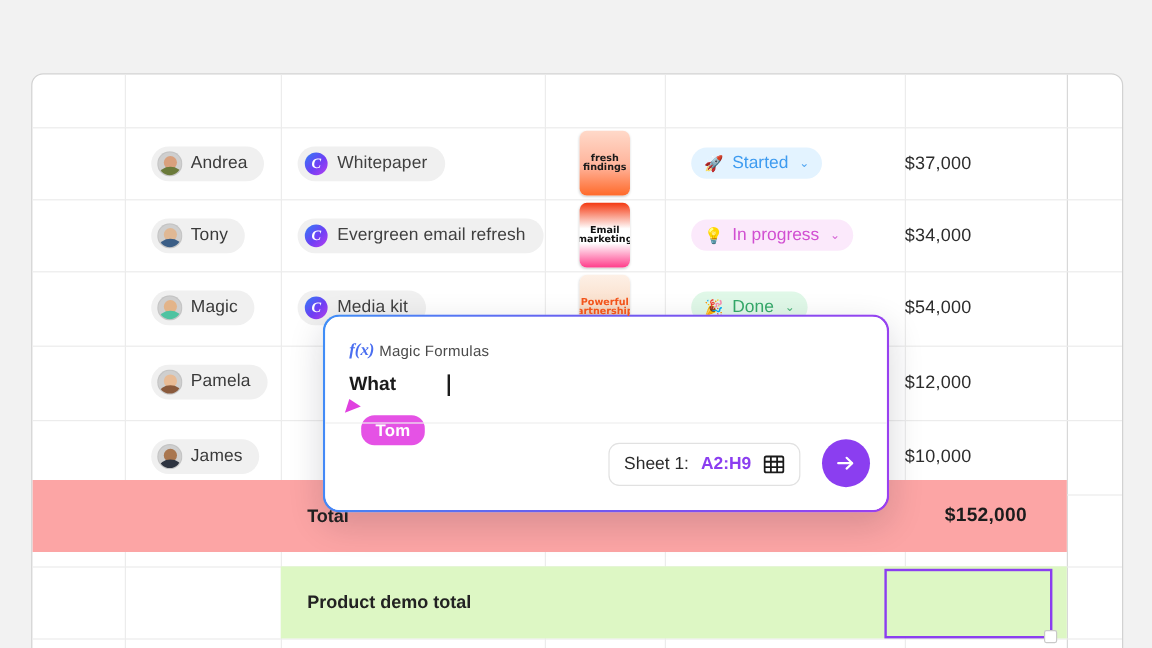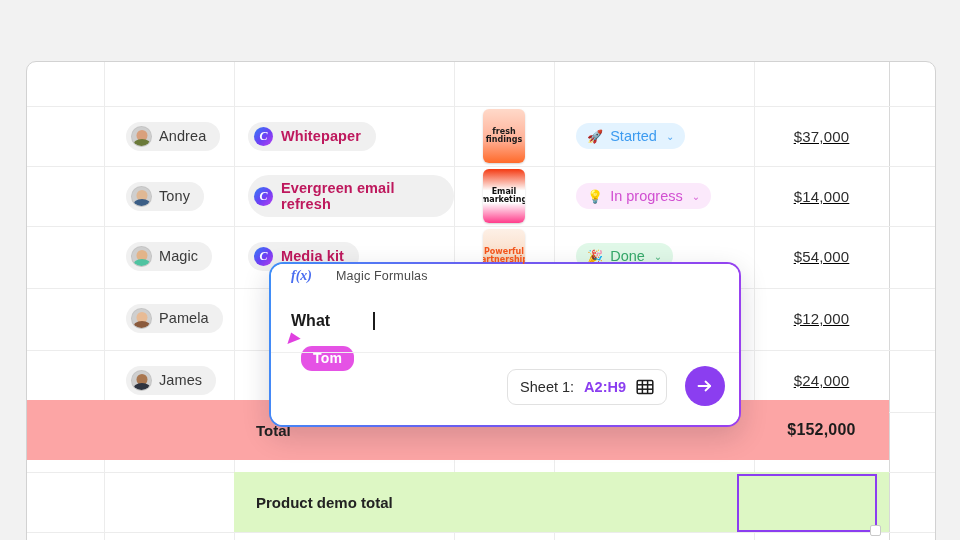--- a/index.html
+++ b/index.html
@@ -46,21 +46,21 @@
 
   
   .row { position: absolute; left: 0; width: 910px; height: 60px; }
 
   .cell { position: absolute; height: 60px; display: flex; align-items: center; }
 
   .c-owner  { left: 77px;  width: 130px; padding-left: 22px; }
   .c-title  { left: 207px; width: 220px; padding-left: 14px; }
   .c-thumb  { left: 427px; width: 100px; justify-content: center; }
   .c-status { left: 527px; width: 200px; padding-left: 22px; }
-  .c-amount { left: 727px; width: 135px; justify-content: center; text-decoration: underline; }
+  .c-amount { left: 727px; width: 135px; justify-content: flex-start; }
 
   
   .owner-pill {
     display: inline-flex; align-items: center; gap: 7px;
     background: #f0f0f0;
     border-radius: 999px;
     padding: 4px 14px 4px 5px;
   }
   .avatar {
     width: 21px; height: 21px; border-radius: 50%;
@@ -93,21 +93,21 @@
     padding: 5px 15px 5px 6px;
   }
   .brand-dot {
     width: 19px; height: 19px; border-radius: 50%;
     flex: 0 0 19px;
     background: linear-gradient(135deg, #2f7ef5 0%, #6f3ff5 55%, #b73ff0 100%);
     color: #fff; font-size: 12px; font-weight: bold; font-style: italic;
     display: flex; align-items: center; justify-content: center;
     font-family: "Liberation Serif", serif;
   }
-  .title-text { font-size: 14.5px; color: #be185d; letter-spacing: .1px; font-weight: bold; }
+  .title-text { font-size: 14.5px; color: #404040; letter-spacing: .1px; }
 
   
   .thumb {
     width: 42px; height: 54px; border-radius: 6px;
     overflow: hidden; position: relative;
     display: flex; align-items: center; justify-content: center;
     text-align: center;
     font-size: 8px; font-weight: bold; line-height: 1.02;
     font-family: "DejaVu Sans", sans-serif;
     box-shadow: 0 1px 2px rgba(0,0,0,.18);
@@ -177,22 +177,22 @@
     background-clip: content-box, border-box;
     box-shadow: 0 10px 28px rgba(20,20,40,.16);
   }
   #modal-inner {
     position: relative;
     width: 100%; height: 100%;
     background: #fff;
     border-radius: 12px;
   }
   #modal-header {
-    position: absolute; left: 20px; top: 4px;
-    display: flex; align-items: center; gap: 24px; text-align: center;
+    position: absolute; left: 20px; top: 21px;
+    display: flex; align-items: center; gap: 4px; text-align: center;
   }
   #fx-mark {
     font-family: "Liberation Serif", serif;
     font-style: italic; font-weight: bold;
     font-size: 14px; color: #4a6ef0;
   }
   #modal-title { font-size: 12.5px; color: #4a4a4a; letter-spacing: .2px; }
 
   #prompt-input {
     position: absolute; left: 20px; top: 48px;
@@ -322,21 +322,21 @@
         </span>
       </div>
       <div class="cell c-status">
         <span class="status-pill" style="background:#fbe9fb;color:#d14fd1">
           <span class="status-emoji">💡</span>
           <span>In progress</span>
           <span class="chev">⌄</span>
         </span>
       </div>
       <div class="cell c-amount">
-        <span class="amount-text">$14,000</span>
+        <span class="amount-text">$34,000</span>
       </div>
     </div>
 
     <div class="row" style="top:164px">
       <div class="cell c-owner">
         <span class="owner-pill">
           <span class="avatar" style="--skin:#e3b489;--shirt:#4fc3a1"></span>
           <span class="owner-name">Magic</span>
         </span>
       </div>
@@ -376,21 +376,21 @@
     </div>
 
     <div class="row" style="top:288px">
       <div class="cell c-owner">
         <span class="owner-pill">
           <span class="avatar" style="--skin:#a9764f;--shirt:#2e3440"></span>
           <span class="owner-name">James</span>
         </span>
       </div>
       <div class="cell c-amount">
-        <span class="amount-text">$24,000</span>
+        <span class="amount-text">$10,000</span>
       </div>
     </div>
 
     <div id="total-row">
       <div class="lbl-total">Total</div>
       <div class="val-total">$152,000</div>
     </div>
 
     <div id="demo-row">
       <div class="band-green"></div>

